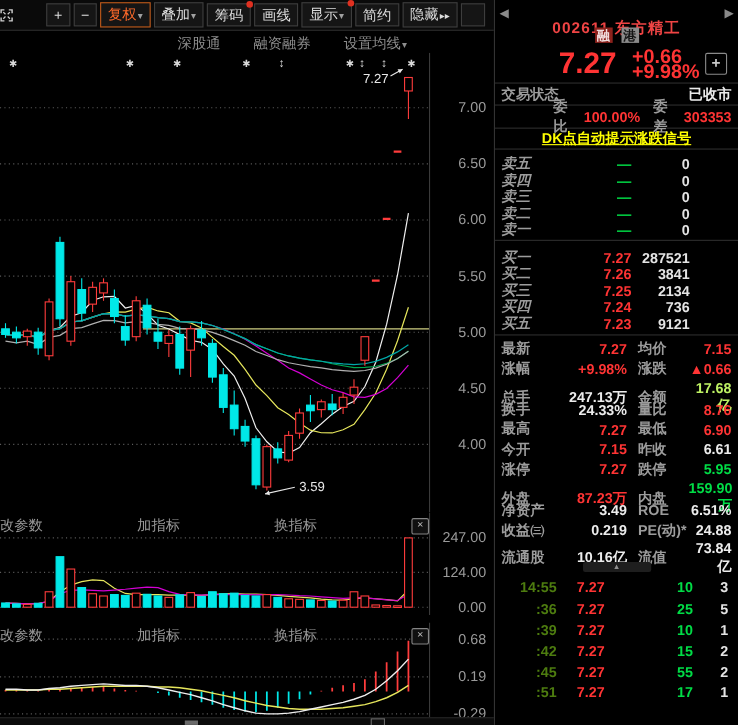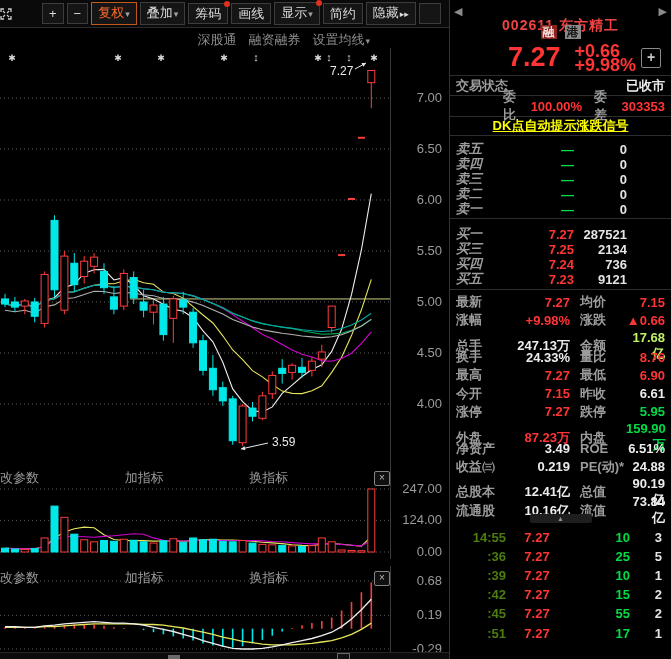--- a/index.html
+++ b/index.html
@@ -12,21 +12,21 @@
   .tbtn{position:relative;border:1px solid #3d3d3d;background:#151515;color:#dcdcdc;
         font-size:13px;line-height:17px;padding:1px 6px;white-space:nowrap;cursor:default;}
   .tbtn.active{border-color:#c05a1a;color:#ff6a2a;}
   .tbtn .dot{position:absolute;top:-3px;right:-3px;width:6px;height:6px;border-radius:50%;background:#e03020;}
   .tbtn .caret{font-size:9px;color:#a0a0a0;margin-left:1px;}
   .tbtn .sfx{font-size:9px;color:#dcdcdc;margin-left:1px;}
   .expandbtn{border:1px solid #3d3d3d;background:#151515;width:20px;height:19px;display:flex;
              align-items:center;justify-content:center;}
   
   .sublinks{position:absolute;top:31px;left:0;width:390px;display:flex;justify-content:flex-end;
-            gap:12px;padding-right:20px;box-sizing:border-box;color:#8d8d8d;font-size:13px;}
+            gap:30px;padding-right:20px;box-sizing:border-box;color:#8d8d8d;font-size:13px;}
   .sublinks .caret{font-size:9px;margin-left:1px;}
   
   svg{position:absolute;left:0;display:block;}
   #main-chart{top:48px;}
   #vol-chart{top:466px;}
   #macd-chart{top:566px;}
   .panellinks{position:absolute;left:0;width:390px;display:flex;justify-content:space-between;
               align-items:center;gap:24px;font-size:13px;color:#9a9a9a;z-index:5;}
   #vol-links{top:469px;} #macd-links{top:569px;}
   .closebox{width:14px;height:13px;border:1px solid #848484;color:#b8b8b8;font-size:10px;
@@ -406,20 +406,25 @@
   </div>
 </div>
     <div class="ob-divider"></div>
     <div class="obsec" id="bids" style="padding-bottom:4px">
   <div class="ob-row">
     <span class="ob-l">买一</span>
     <span class="ob-p val-red">7.27</span>
     <span class="ob-v">287521</span>
   </div>
 
+  <div class="ob-row">
+    <span class="ob-l">买二</span>
+    <span class="ob-p val-red">7.26</span>
+    <span class="ob-v">3841</span>
+  </div>
 
   <div class="ob-row">
     <span class="ob-l">买三</span>
     <span class="ob-p val-red">7.25</span>
     <span class="ob-v">2134</span>
   </div>
 
   <div class="ob-row">
     <span class="ob-l">买四</span>
     <span class="ob-p val-red">7.24</span>
@@ -497,26 +502,20 @@
     <span class="st-v2 val-white">6.51%</span>
   </div>
 
   <div class="st-row">
     <span class="st-l">收益㈢</span>
     <span class="st-v1 val-white">0.219</span>
     <span class="st-l2">PE(动)*</span>
     <span class="st-v2 val-white">24.88</span>
   </div>
 
-  <div class="st-row">
-    <span class="st-l">总股本</span>
-    <span class="st-v1 val-white">12.41亿</span>
-    <span class="st-l2">总值</span>
-    <span class="st-v2 val-white">90.19亿</span>
-  </div>
 
   <div class="st-row">
     <span class="st-l">流通股</span>
     <span class="st-v1 val-white">10.16亿</span>
     <span class="st-l2">流值</span>
     <span class="st-v2 val-white">73.84亿</span>
   </div>
 </div>
     <div class="handle">
       <div class="handlebar"><span>▲</span></div>

